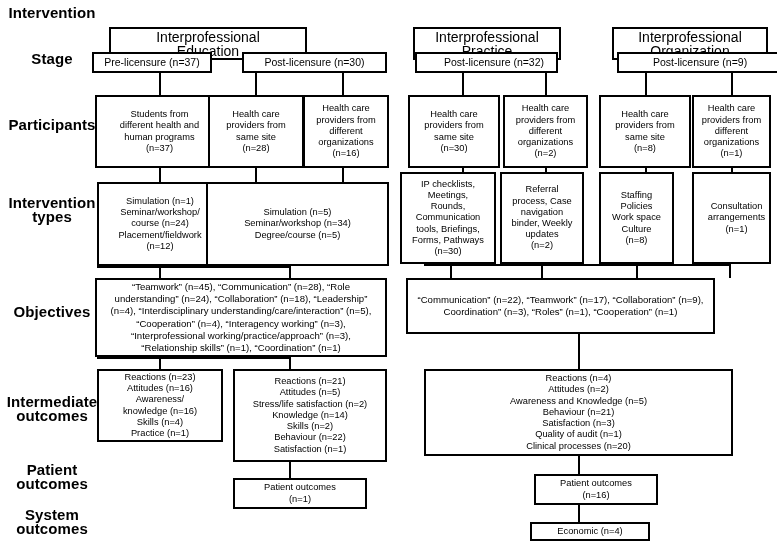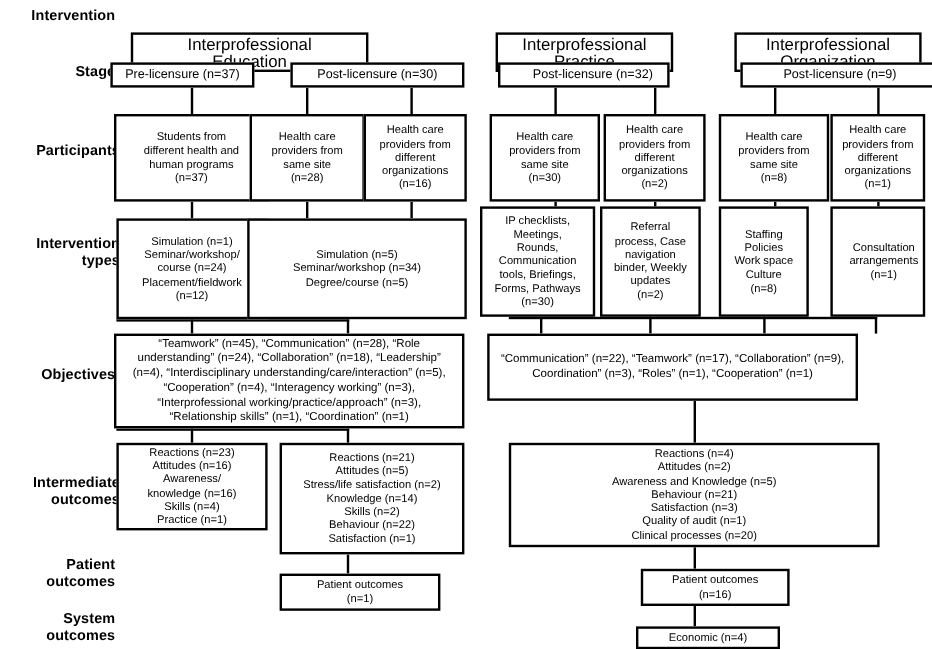--- a/index.html
+++ b/index.html
@@ -11,23 +11,23 @@
     position: relative;
     width: 777px;
     height: 541px;
     background: #ffffff;
     font-family: "Liberation Sans", sans-serif;
     overflow: hidden;
   }
   .row-label {
     position: absolute;
     font-weight: bold;
-    font-size: 12px;
+    font-size: 15px;
     color: #000000;
-    text-align: right;
+    text-align: center;
     line-height: 14px;
     letter-spacing: 0.1px;
   }
   .node {
     position: absolute;
     box-sizing: border-box;
     border: 2px solid #000000;
     background: #ffffff;
     color: #000000;
     font-size: 9.3px;

